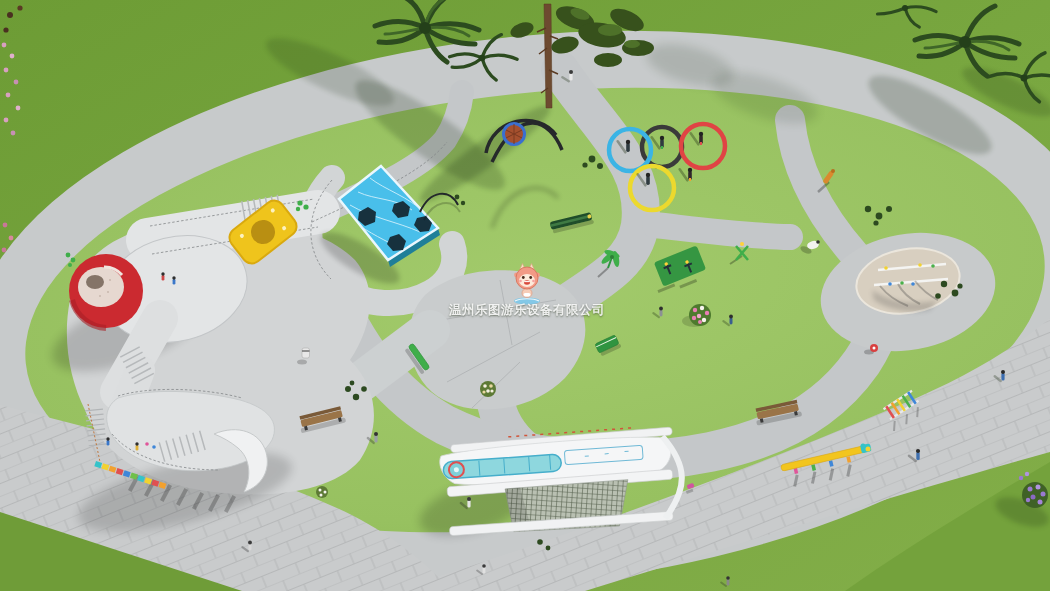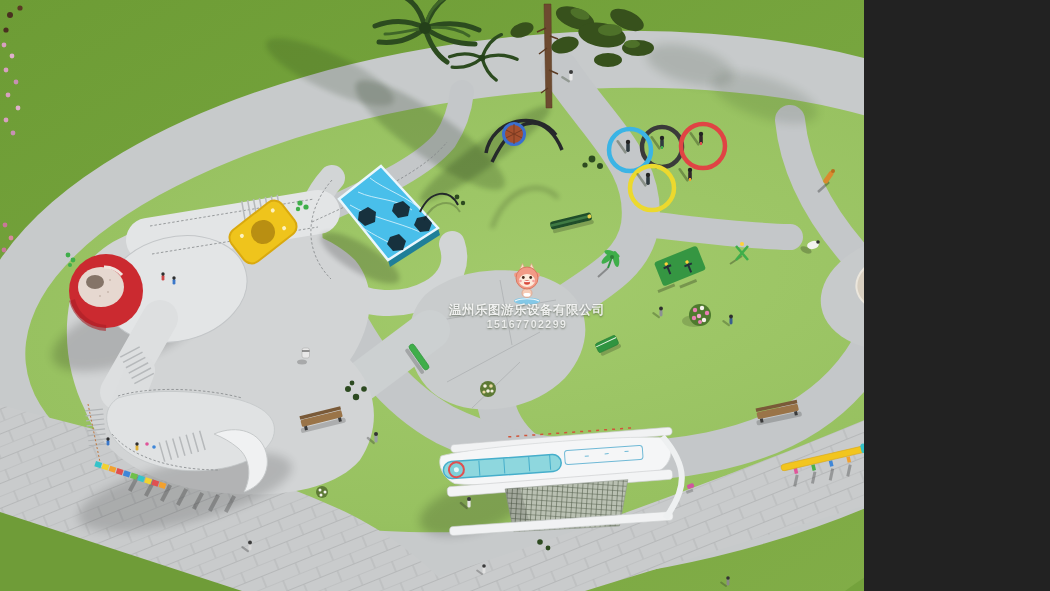--- a/index.html
+++ b/index.html
@@ -1,16 +1,16 @@
 <!DOCTYPE html>
 <html><head>
 <meta charset="utf-8">
 <style>
   html,body{margin:0;padding:0;background:#222;}
-  .stage{position:relative;width:864px;height:591px;overflow:hidden;
+  .stage{position:relative;width:1050px;height:591px;overflow:hidden;
          font-family:"Liberation Sans",sans-serif;background:#3b82f6;}
   .stage svg.scene{position:absolute;left:0;top:0;}
   .watermark{position:absolute;left:392px;top:260px;width:270px;height:84px;
              text-align:center;pointer-events:none;}
   .wm-mascot{position:absolute;left:50%;margin-left:-22px;top:0;}
   .wm-line1{position:absolute;top:42px;width:100%;font-size:12.5px;font-weight:bold;
             color:rgba(250,250,250,0.9);letter-spacing:.5px;
             text-shadow:0 1px 2px rgba(60,70,50,.65);}
   .wm-line2{position:absolute;top:58px;width:100%;font-size:10.5px;font-weight:bold;
             color:rgba(248,248,248,0.85);letter-spacing:1.5px;
@@ -644,15 +644,14 @@
     <circle cx="22" cy="18" r="11" fill="#f29a86" stroke="#d97a62" stroke-width="1"></circle>
     <ellipse cx="22" cy="20.5" rx="8" ry="6.5" fill="#fdeadb"></ellipse>
     <circle cx="18.3" cy="17.5" r="1.4" fill="#4a2a1e"></circle>
         <circle cx="25.7" cy="17.5" r="1.4" fill="#4a2a1e"></circle>
     <ellipse cx="22" cy="22.5" rx="3" ry="2.2" fill="#d8483a"></ellipse>
     <path d="M19.2,21.6 h5.6" stroke="#fff" stroke-width="1.1"></path>
     <circle cx="15.5" cy="21" r="1.3" fill="#f4a0a0"></circle>
         <circle cx="28.5" cy="21" r="1.3" fill="#f4a0a0"></circle>
   </svg>
   <div class="wm-line1">温州乐图游乐设备有限公司</div>
-  <div class="wm-line2">15167702299</div>
 </div>
 </div>
 
 </body></html>

